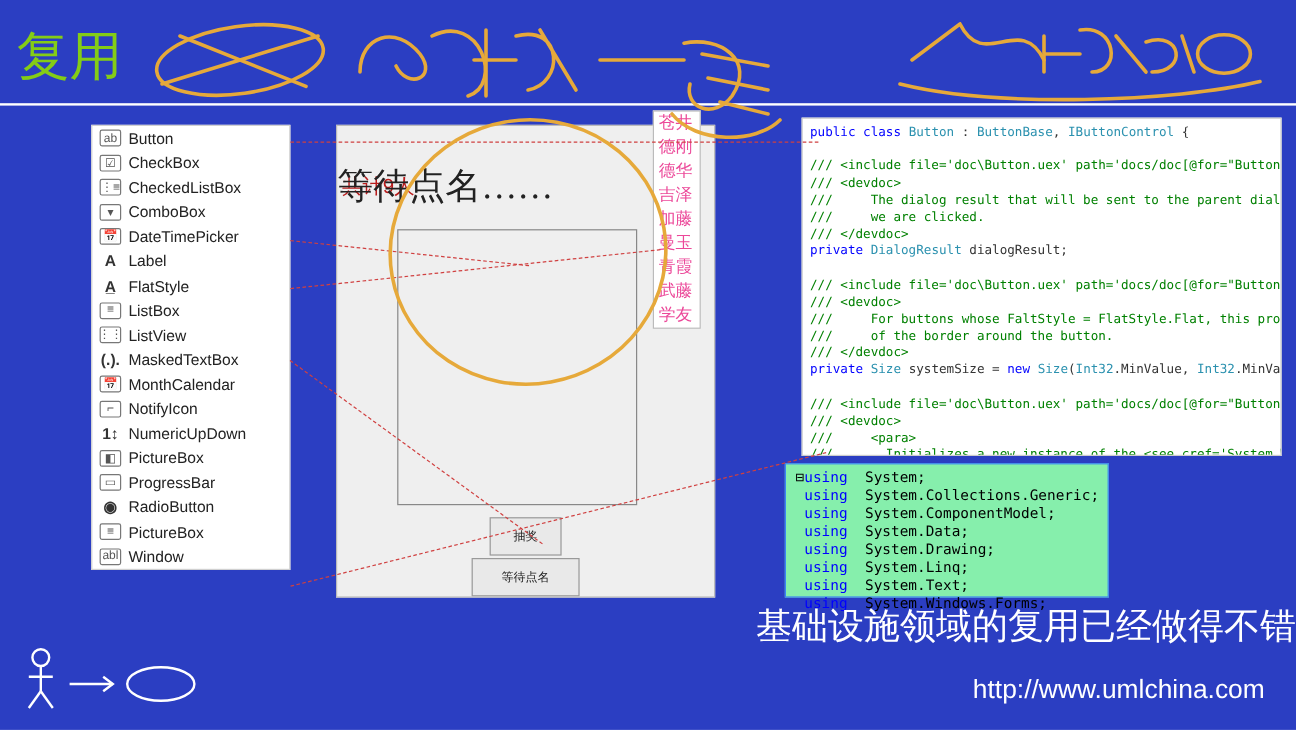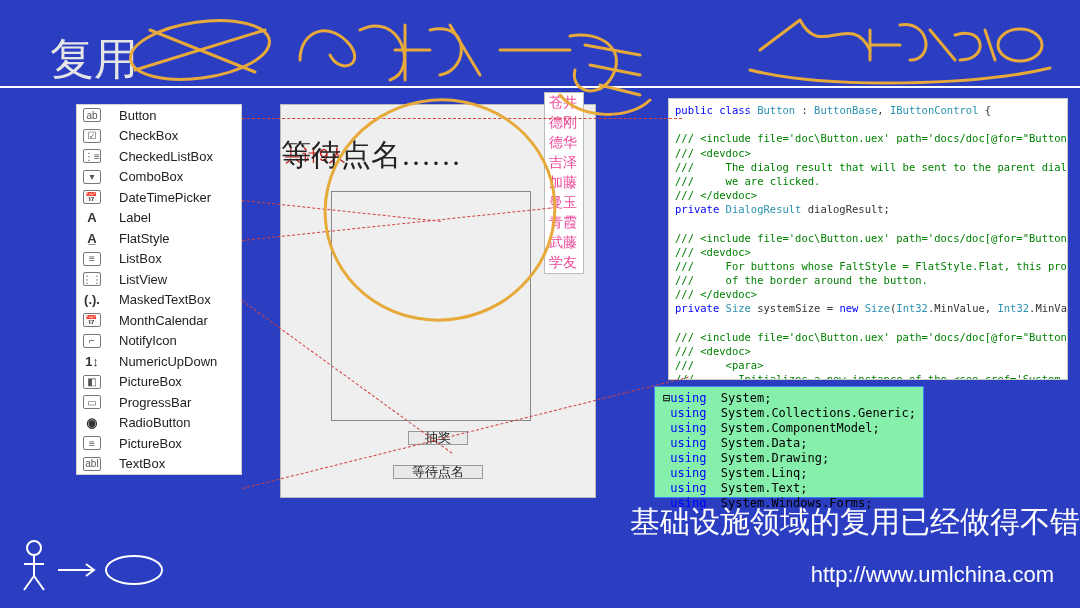--- a/index.html
+++ b/index.html
@@ -1,30 +1,30 @@
 <!DOCTYPE html>
 <html><head>
 <meta charset="utf-8">
 <style>
   * { margin:0; padding:0; box-sizing:border-box; }
   body { width:1080px; height:608px; background:linear-gradient(180deg,#2b3ec2 0%,#2b3ec2 8%,#2b3ec2 100%); font-family:"Microsoft YaHei",Arial,sans-serif; overflow:hidden; position:relative; }
   .slide { width:100%; height:100%; position:relative; background:#2b3ec2; }
-  .title { position:absolute; top:30px; left:14px; color:#e5e5e5; font-size:44px; font-weight:400;margin-left:36px; }
+  .title { position:absolute; top:18px; left:14px; color:#84cc16; font-size:44px; font-weight:400; }
   .hr { position:absolute; top:86px; left:0; width:100%; height:2px; background:#fff; }
   
   .toolbox { position:absolute; top:104px; left:76px; width:166px; background:#fff; border:1px solid #d0d0d0; font-size:13px; color:#222; }
-  .toolbox .row { display:flex; align-items:center; height:20.5px; padding:0 6px; border-bottom:0;gap:12px; }
+  .toolbox .row { display:flex; align-items:center; height:20.5px; padding:0 6px; border-bottom:0; }
   .toolbox .ic { width:18px; height:14px; margin-right:6px; display:inline-flex; align-items:center; justify-content:center; font-size:10px; color:#555; border:1px solid #777; border-radius:2px; }
   .toolbox .ic.plain { border:none; font-size:13px; color:#333; font-weight:bold; }
   
   .appwin { position:absolute; top:104px; left:280px; width:316px; height:394px; background:#efefef; border:1px solid #bbb; }
   .appwin .count { position:absolute; top:4px; left:4px; font-size:17px; color:#b91c1c;margin-top:35px; }
   .appwin .wait { position:absolute; top:30px; left:0; width:100%; font-size:30px; color:#222; font-family:"SimSun",serif; }
   .appwin .canvas { position:absolute; top:86px; left:50px; width:200px; height:230px; border:1px solid #888; background:#fff0; }
-  .appwin .btn { position:absolute; left:50%; transform:translateX(-50%); width:90px; height:14px; background:#e9e9e9; border:1px solid #999; font-size:13px; color:#222; display:flex; align-items:center; justify-content:center; font-family:"SimSun",serif; }
+  .appwin .btn { position:absolute; left:50%; transform:translateX(-50%); width:90px; height:32px; background:#e9e9e9; border:1px solid #999; font-size:10px; color:#222; display:flex; align-items:center; justify-content:center; font-family:"SimSun",serif; }
   .appwin .btn.b1 { top:326px; width:60px; }
   .appwin .btn.b2 { top:360px; }
   .namelist { position:absolute; top:92px; left:544px; width:40px; background:#fff; border:1px solid #bbb; font-size:14px; color:#ec4899; font-family:"SimSun",serif; }
   .namelist div { padding:1px 4px; }
   
   .code1 { position:absolute; top:98px; left:668px; width:400px; height:282px; background:#fff; border:1px solid #ccc; font-family:Consolas,monospace; font-size:10.5px; padding:4px 6px; white-space:pre; overflow:hidden; line-height:1.35; color:#333; }
   .kw { color:#0000ff; } .cm { color:#008000; } .tp { color:#2b91af; }
   
   .code2 { position:absolute; top:386px; left:654px; width:270px; height:112px; background:#86efac; border:1px solid #3b82f6; font-family:Consolas,monospace; font-size:12px; padding:4px 8px; white-space:pre; line-height:1.25; }
   .caption { position:absolute; top:502px; left:0; width:100%; text-align:right; color:#fff; font-size:30px; }
@@ -106,21 +106,21 @@
       <div class="row">
         <span class="ic plain">◉</span>
         <span>RadioButton</span>
       </div>
       <div class="row">
         <span class="ic">≡</span>
         <span>PictureBox</span>
       </div>
       <div class="row">
         <span class="ic">abl</span>
-        <span>TextBox</span>
+        <span>Window</span>
       </div>
     </div>
 
 <div class="appwin">
   <div class="count">共计9人</div>
   <div class="wait">等待点名……</div>
   <div class="canvas"></div>
   <div class="btn b1">抽奖</div>
   <div class="btn b2">等待点名</div>
 </div>

